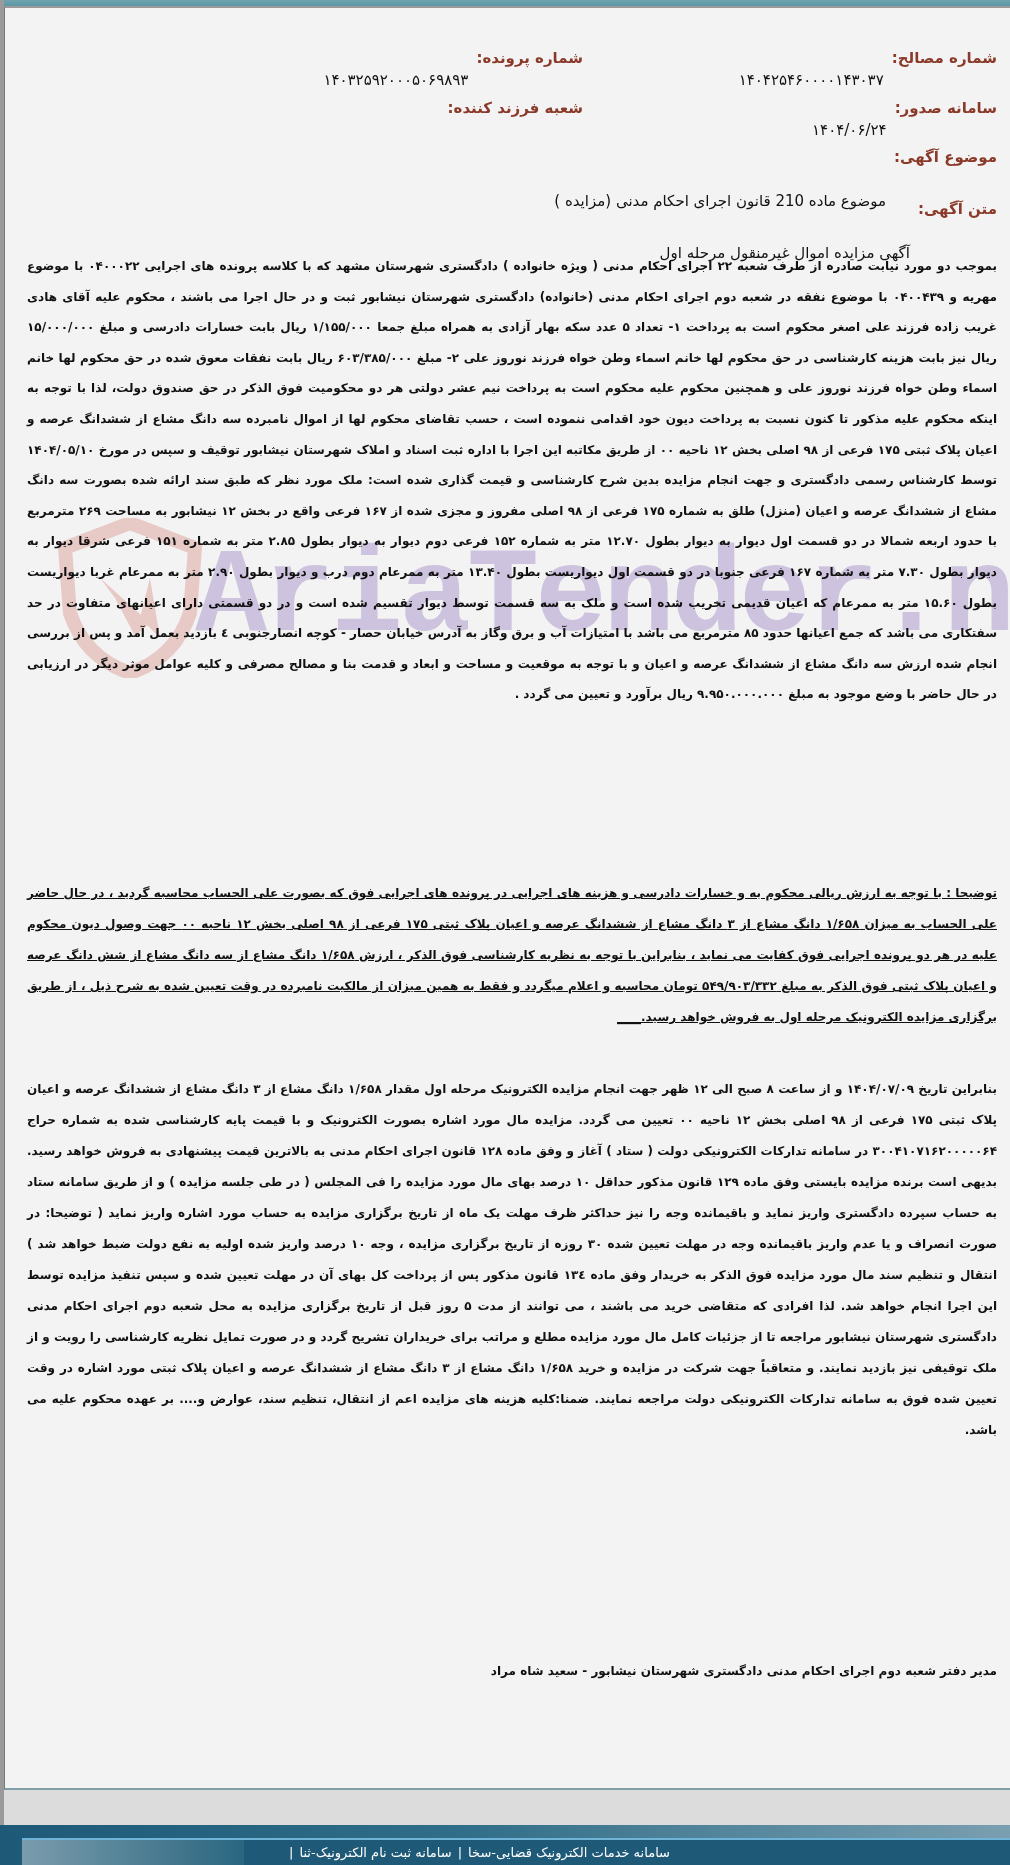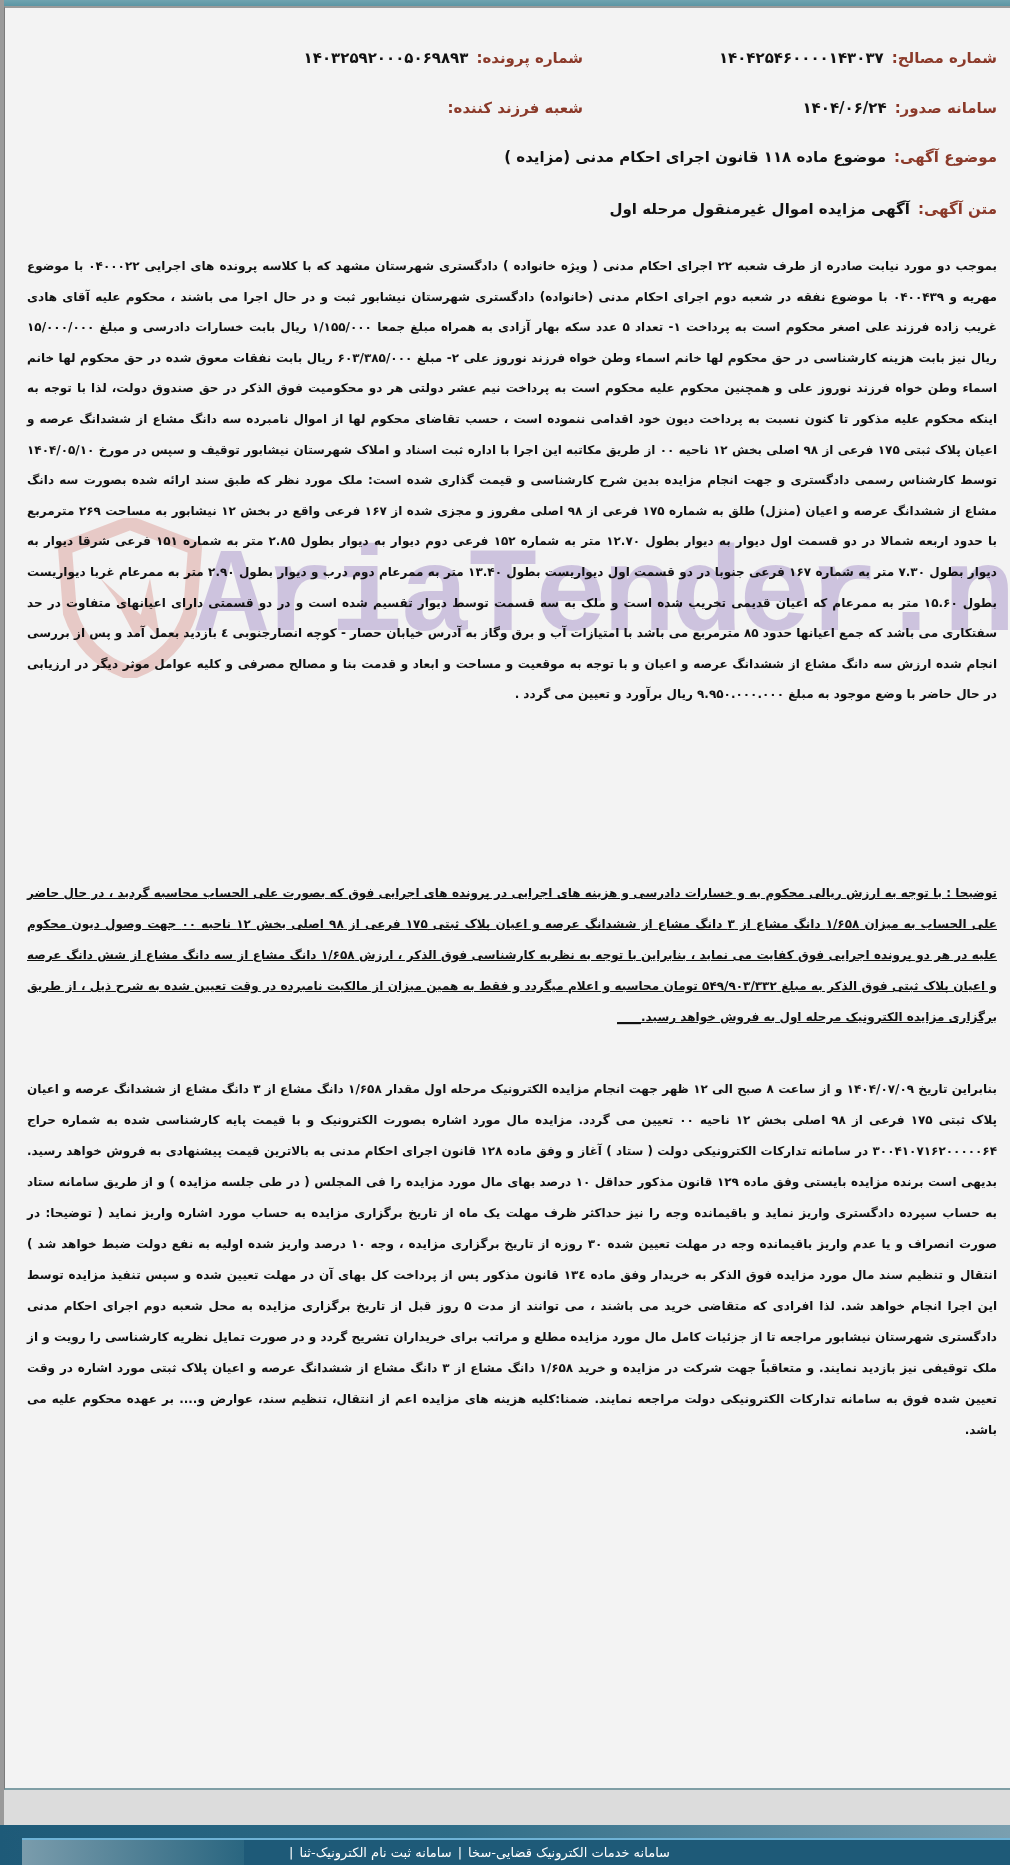--- a/index.html
+++ b/index.html
@@ -28,21 +28,21 @@
     .content {
       direction: rtl; text-align: right;
       position: absolute; left: 0; top: 0; width: 1006px; height: 100%;
       box-sizing: border-box; padding: 0 14px 0 20px;
     }
     .meta-row {
       position: absolute; right: 14px; height: 24px; display: flex; align-items: center;
       font-size: 15px; direction: rtl;
     }
     .label { color: #8b3a2a; font-weight: bold; margin-left: 8px; white-space: nowrap; }
-    .value { color: #111; font-weight: bold; white-space: nowrap; }
+    .value { color: #111; font-weight: normal; white-space: nowrap; margin-top: 44px; }
     .row1 { top: 38px; }
     .row2 { top: 88px; }
     .col-a { right: 14px; }
     .col-b { right: 428px; }
     .subject-row { position: absolute; right: 14px; top: 140px; font-size: 15px; font-weight: bold; display:flex; }
     .text-title-row { position: absolute; right: 14px; top: 192px; font-size: 15px; font-weight: bold; display:flex; }
     .body-block {
       position: absolute; right: 14px; left: 22px;
       font-size: 12px; font-weight: bold; color: #111;
       line-height: 30.6px; text-align: justify; text-align-last: right;
@@ -109,31 +109,32 @@
     <div class="meta-row row2 col-a">
       <span class="label">سامانه صدور:</span>
       <span class="value">۱۴۰۴/۰۶/۲۴</span>
     </div>
     <div class="meta-row row2 col-b">
       <span class="label">شعبه فرزند کننده:</span>
     </div>
 
     <div class="subject-row">
       <span class="label">موضوع آگهی:</span>
-      <span class="value">موضوع ماده ۱۱۸ قانون اجرای احکام مدنی (مزایده )</span>
+      <span class="value">موضوع ماده 210 قانون اجرای احکام مدنی (مزایده )</span>
     </div>
 
     <div class="text-title-row">
       <span class="label">متن آگهی:</span>
       <span class="value">آگهی مزایده اموال غیرمنقول مرحله اول</span>
     </div>
 
     <p class="body-block b1">بموجب دو مورد نیابت صادره از طرف شعبه ۲۲ اجرای احکام مدنی ( ویژه خانواده ) دادگستری شهرستان مشهد که با کلاسه پرونده های اجرایی ۰۴۰۰۰۲۲ با موضوع مهریه و ۰۴۰۰۴۳۹ با موضوع نفقه در شعبه دوم اجرای احکام مدنی (خانواده) دادگستری شهرستان نیشابور ثبت و در حال اجرا می باشند ، محکوم علیه آقای هادی غریب زاده فرزند علی اصغر محکوم است به پرداخت ۱- تعداد ۵ عدد سکه بهار آزادی به همراه مبلغ جمعا ۱/۱۵۵/۰۰۰ ریال بابت خسارات دادرسی و مبلغ ۱۵/۰۰۰/۰۰۰ ریال نیز بابت هزینه کارشناسی در حق محکوم لها خانم اسماء وطن خواه فرزند نوروز علی ۲- مبلغ ۶۰۳/۳۸۵/۰۰۰ ریال بابت نفقات معوق شده در حق محکوم لها خانم اسماء وطن خواه فرزند نوروز علی و همچنین محکوم علیه محکوم است به پرداخت نیم عشر دولتی هر دو محکومیت فوق الذکر در حق صندوق دولت، لذا با توجه به اینکه محکوم علیه مذکور تا کنون نسبت به پرداخت دیون خود اقدامی ننموده است ، حسب تقاضای محکوم لها از اموال نامبرده سه دانگ مشاع از ششدانگ عرصه و اعیان پلاک ثبتی ۱۷۵ فرعی از ۹۸ اصلی بخش ۱۲ ناحیه ۰۰ از طریق مکاتبه این اجرا با اداره ثبت اسناد و املاک شهرستان نیشابور توقیف و سپس در مورخ ۱۴۰۴/۰۵/۱۰ توسط کارشناس رسمی دادگستری و جهت انجام مزایده بدین شرح کارشناسی و قیمت گذاری شده است: ملک مورد نظر که طبق سند ارائه شده بصورت سه دانگ مشاع از ششدانگ عرصه و اعیان (منزل) طلق به شماره ۱۷۵ فرعی از ۹۸ اصلی مفروز و مجزی شده از ۱۶۷ فرعی واقع در بخش ۱۲ نیشابور به مساحت ۲۶۹ مترمربع با حدود اربعه شمالا در دو قسمت اول دیوار به دیوار بطول ۱۲.۷۰ متر به شماره ۱۵۲ فرعی دوم دیوار به دیوار بطول ۲.۸۵ متر به شماره ۱۵۱ فرعی شرقا دیوار به دیوار بطول ۷.۳۰ متر به شماره ۱۶۷ فرعی جنوبا در دو قسمت اول دیواریست بطول ۱۳.۴۰ متر به ممرعام دوم درب و دیوار بطول ۲.۹۰ متر به ممرعام غربا دیواریست بطول ۱۵.۶۰ متر به ممرعام که اعیان قدیمی تخریب شده است و ملک به سه قسمت توسط دیوار تقسیم شده است و در دو قسمتی دارای اعیانهای متفاوت در حد سفتکاری می باشد که جمع اعیانها حدود ۸۵ مترمربع می باشد با امتیازات آب و برق وگاز به آدرس خیابان حصار - کوچه انصارجنوبی ٤ بازدید بعمل آمد و پس از بررسی انجام شده ارزش سه دانگ مشاع از ششدانگ عرصه و اعیان و با توجه به موقعیت و مساحت و ابعاد و قدمت بنا و مصالح مصرفی و کلیه عوامل موثر دیگر در ارزیابی در حال حاضر با وضع موجود به مبلغ ۹.۹۵۰.۰۰۰.۰۰۰ ریال برآورد و تعیین می گردد .</p>
     <p class="body-block b2">توضیحا : با توجه به ارزش ریالی محکوم به و خسارات دادرسی و هزینه های اجرایی در پرونده های اجرایی فوق که بصورت علی الحساب محاسبه گردید ، در حال حاضر علی الحساب به میزان ۱/۶۵۸ دانگ مشاع از ۳ دانگ مشاع از ششدانگ عرصه و اعیان پلاک ثبتی ۱۷۵ فرعی از ۹۸ اصلی بخش ۱۲ ناحیه ۰۰ جهت وصول دیون محکوم علیه در هر دو پرونده اجرایی فوق کفایت می نماید ، بنابراین با توجه به نظریه کارشناسی فوق الذکر ، ارزش ۱/۶۵۸ دانگ مشاع از سه دانگ مشاع از شش دانگ عرصه و اعیان پلاک ثبتی فوق الذکر به مبلغ ۵۴۹/۹۰۳/۳۳۲ تومان محاسبه و اعلام میگردد و فقط به همین میزان از مالکیت نامبرده در وقت تعیین شده به شرح ذیل ، از طریق برگزاری مزایده الکترونیک مرحله اول به فروش خواهد رسید.____</p>
     <p class="body-block b3">بنابراین تاریخ ۱۴۰۴/۰۷/۰۹ و از ساعت ۸ صبح الی ۱۲ ظهر جهت انجام مزایده الکترونیک مرحله اول مقدار ۱/۶۵۸ دانگ مشاع از ۳ دانگ مشاع از ششدانگ عرصه و اعیان پلاک ثبتی ۱۷۵ فرعی از ۹۸ اصلی بخش ۱۲ ناحیه ۰۰ تعیین می گردد. مزایده مال مورد اشاره بصورت الکترونیک و با قیمت پایه کارشناسی شده به شماره حراج ۳۰۰۴۱۰۷۱۶۲۰۰۰۰۰۶۴ در سامانه تدارکات الکترونیکی دولت ( ستاد ) آغاز و وفق ماده ۱۲۸ قانون اجرای احکام مدنی به بالاترین قیمت پیشنهادی به فروش خواهد رسید. بدیهی است برنده مزایده بایستی وفق ماده ۱۲۹ قانون مذکور حداقل ۱۰ درصد بهای مال مورد مزایده را فی المجلس ( در طی جلسه مزایده ) و از طریق سامانه ستاد به حساب سپرده دادگستری واریز نماید و باقیمانده وجه را نیز حداکثر ظرف مهلت یک ماه از تاریخ برگزاری مزایده به حساب مورد اشاره واریز نماید ( توضیحا: در صورت انصراف و یا عدم واریز باقیمانده وجه در مهلت تعیین شده ۳۰ روزه از تاریخ برگزاری مزایده ، وجه ۱۰ درصد واریز شده اولیه به نفع دولت ضبط خواهد شد ) انتقال و تنظیم سند مال مورد مزایده فوق الذکر به خریدار وفق ماده ۱۳٤ قانون مذکور پس از پرداخت کل بهای آن در مهلت تعیین شده و سپس تنفیذ مزایده توسط این اجرا انجام خواهد شد. لذا افرادی که متقاضی خرید می باشند ، می توانند از مدت ۵ روز قبل از تاریخ برگزاری مزایده به محل شعبه دوم اجرای احکام مدنی دادگستری شهرستان نیشابور مراجعه تا از جزئیات کامل مال مورد مزایده مطلع و مراتب برای خریداران تشریح گردد و در صورت تمایل نظریه کارشناسی را رویت و از ملک توقیفی نیز بازدید نمایند. و متعاقباً جهت شرکت در مزایده و خرید ۱/۶۵۸ دانگ مشاع از ۳ دانگ مشاع از ششدانگ عرصه و اعیان پلاک ثبتی مورد اشاره در وقت تعیین شده فوق به سامانه تدارکات الکترونیکی دولت مراجعه نمایند. ضمنا:کلیه هزینه های مزایده اعم از انتقال، تنظیم سند، عوارض و.... بر عهده محکوم علیه می باشد.</p>
+    <p class="body-block b5">مدیر دفتر شعبه دوم اجرای احکام مدنی دادگستری شهرستان نیشابور - سعید شاه مراد</p>
   </div>
 </div>
 
 <div class="footer">
   <div class="footer-bar"></div>
   <div class="footer-main">
     <a href="#">سامانه خدمات الکترونیک قضایی-سخا</a>
     <span class="sep">|</span>
     <a href="#">سامانه ثبت نام الکترونیک-ثنا</a>
     <span class="sep">|</span>

